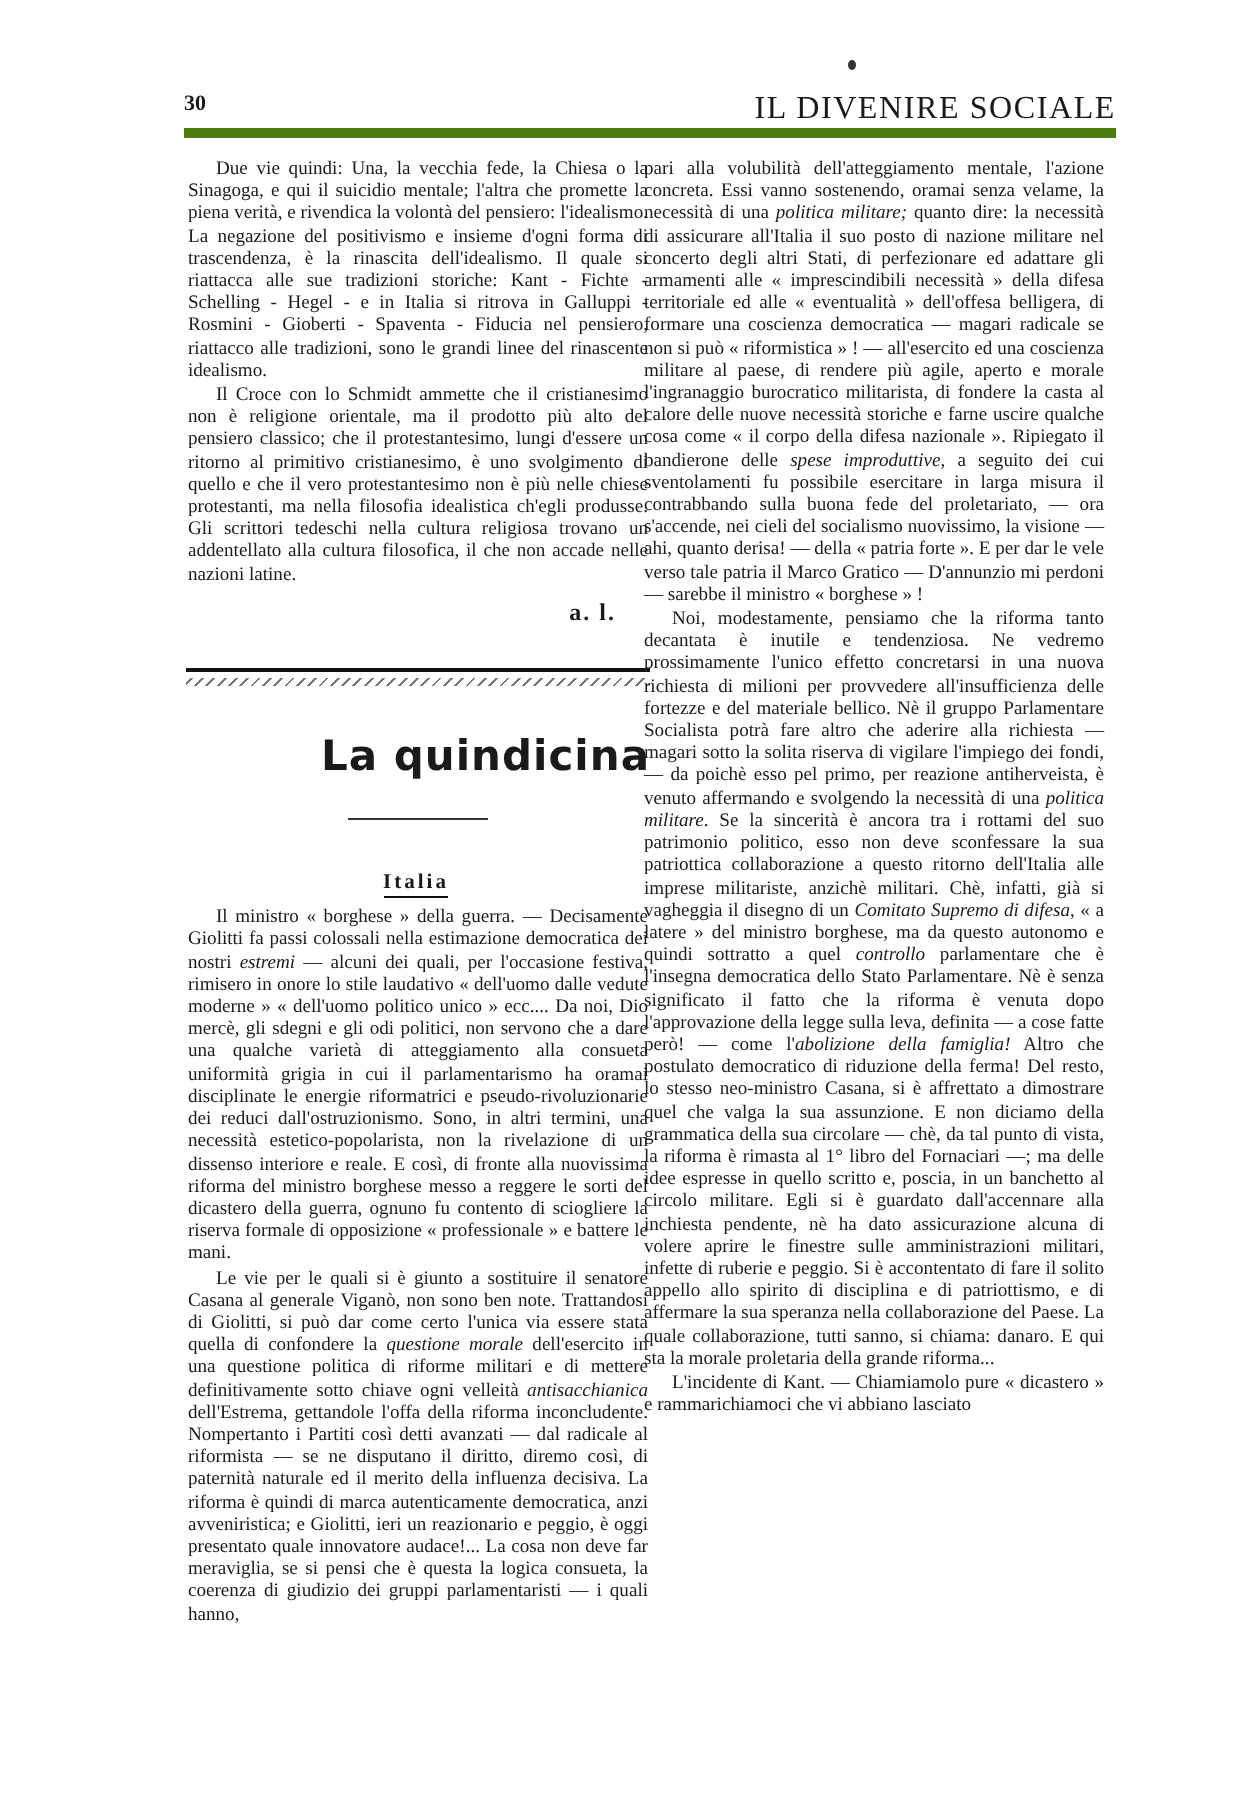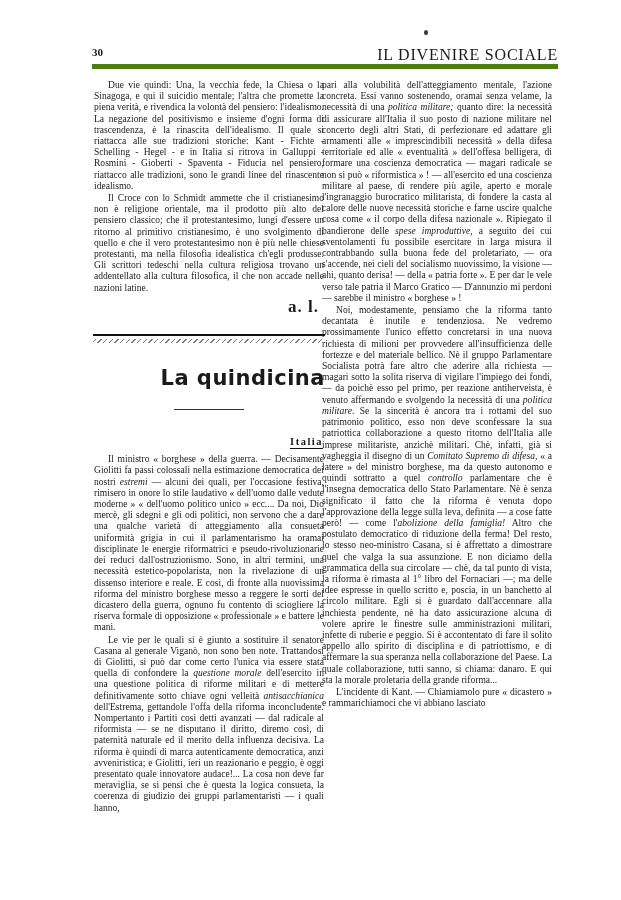--- a/index.html
+++ b/index.html
@@ -13,31 +13,31 @@
     .folio { position: absolute; left: 0; top: 0; font-size: 11px; font-weight: bold;
              font-family: "Liberation Serif", serif; }
     .journal-title { position: absolute; left: 0; right: 0; top: 0; text-align: right;
                      font-size: 16px; letter-spacing: 0.8px; font-family: Liberation Serif, serif; }
     .col { position: absolute; top: 78px; width: 232px; font-size: 9.55px; line-height: 11.2px;
            text-align: justify; font-family: "Liberation Serif", serif; }
     .col-left { left: 93px; }
     .col-right { left: 321px; width: 232px; }
     .col p { margin: 1px; text-indent: 14px; hyphens: manual; }
     .col p.noindent { text-indent: 0; }
-    .sig { text-align: right; font-weight: bold; font-size: 17px; margin: 8px 6px 0 0;
+    .sig { text-align: right; font-weight: bold; font-size: 12px; margin: 8px 17px 0 0;
            letter-spacing: 1px; }
     .rule-thick { height: 2px; background: #111; margin: 22px 0 0 0; }
     .rule-wavy { height: 4px; margin-top: 3px;
       background: repeating-linear-gradient(135deg, transparent 0 1.5px, #555 1.5px 2.5px, transparent 2.5px 4px);
       opacity: 0.8; }
     .section-title { text-align: right; font-family: "DejaVu Sans", "Liberation Sans", sans-serif;
                      font-weight: bold; font-size: 21px; letter-spacing: 0.5px; margin: 18px 0 0 0;
                      line-height: 34px; }
     .short-rule { width: 70px; height: 1px; background: #333; margin: 14px auto 0 auto; }
-    .subhead { text-align: right; margin: 26px 2px 6px 0; font-weight: bold; font-size: 10.5px;
+    .subhead { text-align: center; margin: 26px 2px 6px 0; font-weight: bold; font-size: 10.5px;
                letter-spacing: 1.5px; }
     .subhead span { border-bottom: 1.5px solid #111; padding-bottom: 1px; }
     .lead { font-weight: normal; }
     em { font-style: italic; }
   </style>
 </head>
 <body>
 
 <div class="page">
   <div class="speck"></div>

